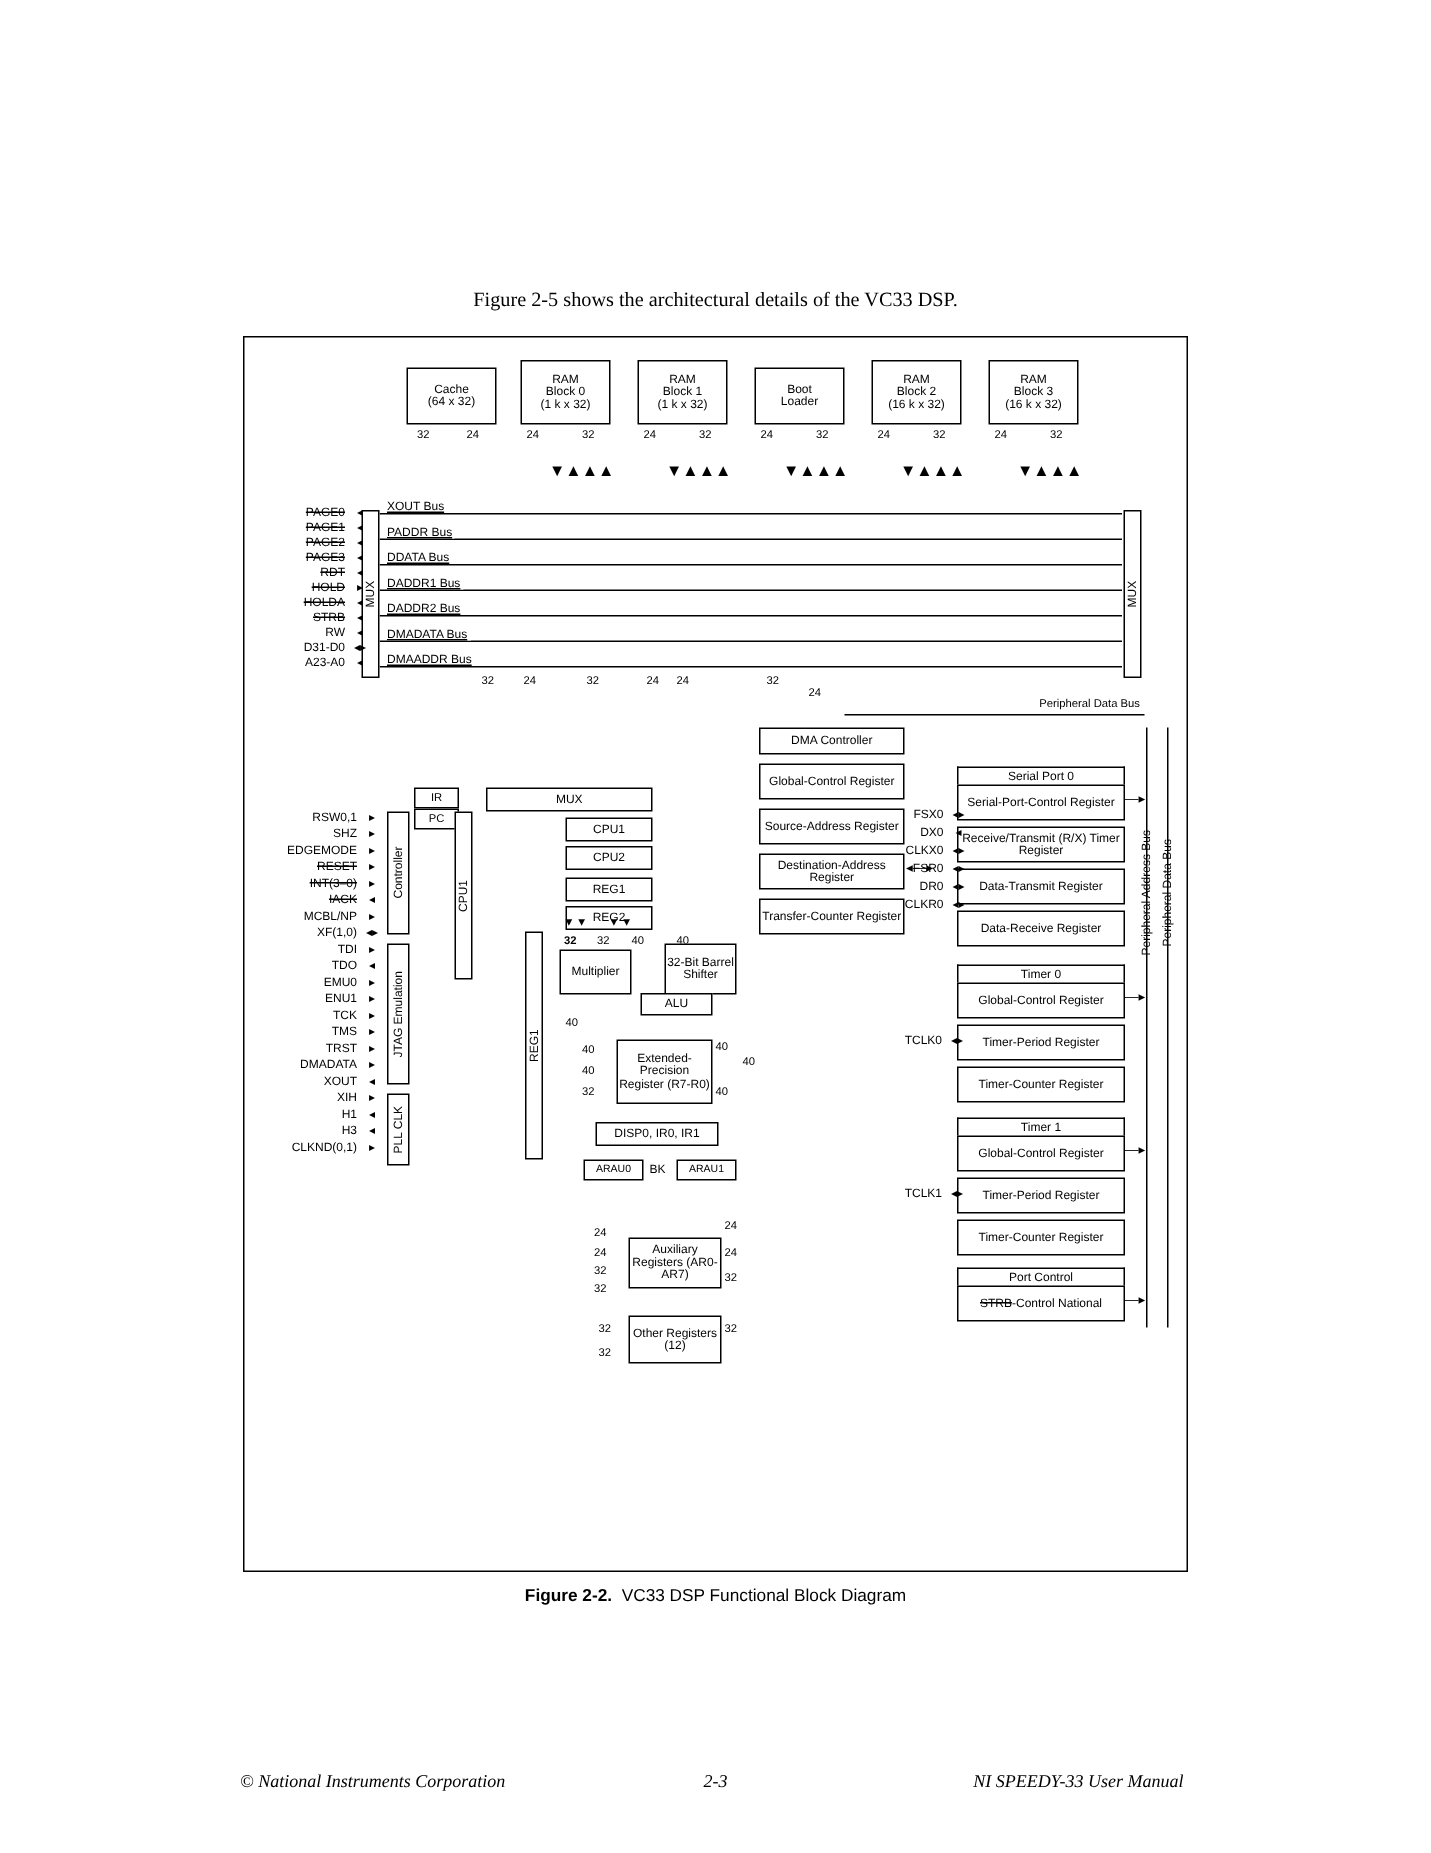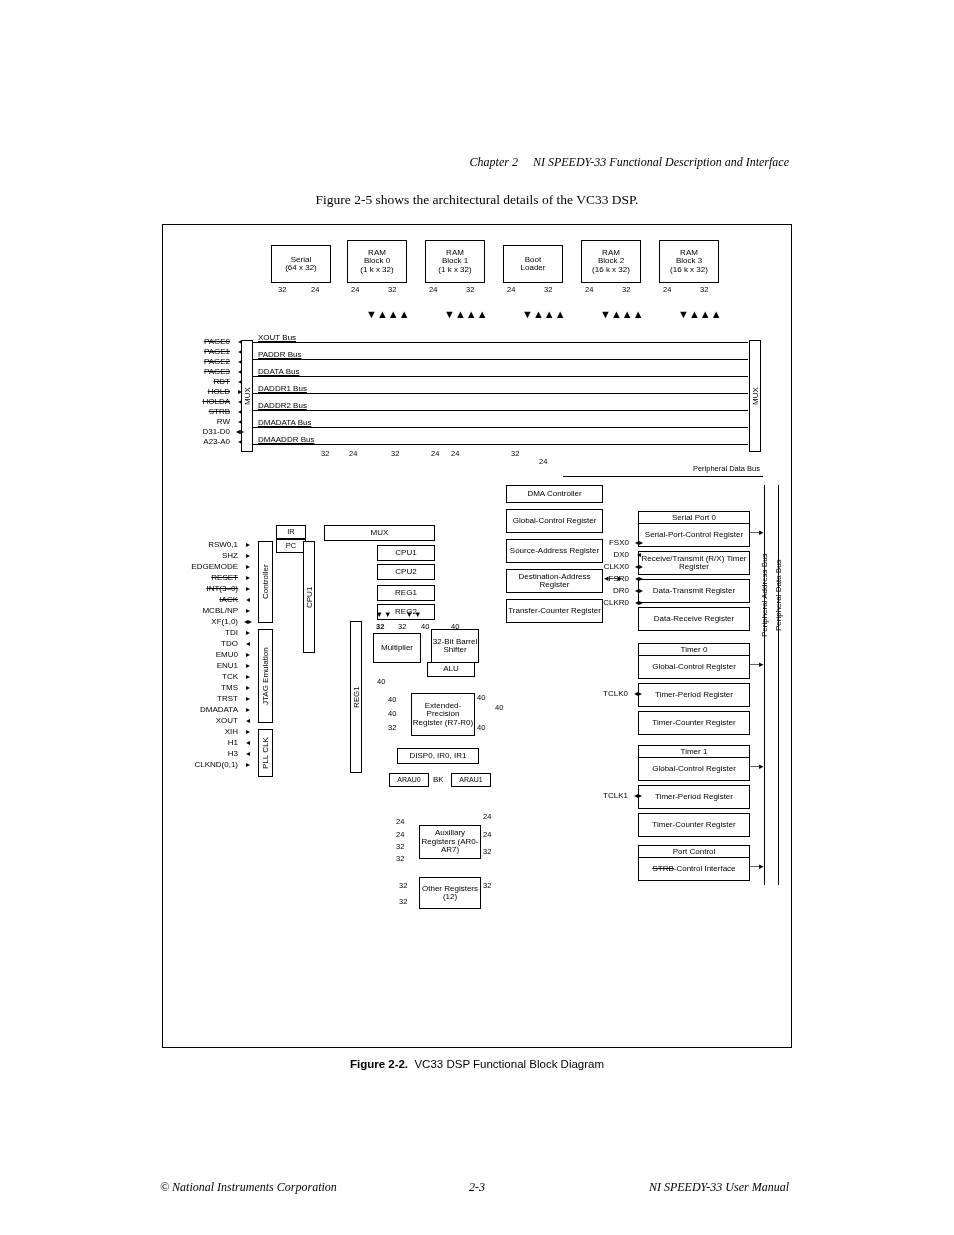--- a/index.html
+++ b/index.html
@@ -129,32 +129,27 @@
     right: 165px;
     font-style: italic;
     font-size: 12px;
     text-align: right;
   }
 </style>
 </head>
 <body>
 
 <div class="page">
-  <div class="header-right">
-    <span>Chapter 2</span>
-    &nbsp;&nbsp;&nbsp;
-    <span>NI SPEEDY-33 Functional Description and Interface</span>
-  </div>
 
   <div class="intro">Figure 2-5 shows the architectural details of the VC33 DSP.</div>
 
   <div class="diagram-box">
 
     <div class="blk" style="left:108px; top:20px; width:58px; height:36px;">
-      <span>Serial</span>
+      <span>Cache</span>
         <span>(64 x 32)</span>
     </div>
     <div class="blk" style="left:184px; top:15px; width:58px; height:41px;">
       <span>RAM</span>
         <span>Block 0</span>
         <span>(1 k x 32)</span>
     </div>
     <div class="blk" style="left:262px; top:15px; width:58px; height:41px;">
       <span>RAM</span>
         <span>Block 1</span>
@@ -292,21 +287,21 @@
       <div class="lbl" style="position:relative;height:11px;"><span>TRST</span><span style="position:absolute;right:-12px;">▸</span></div>
       <div class="lbl" style="position:relative;height:11px;"><span>DMADATA</span><span style="position:absolute;right:-12px;">▸</span></div>
       <div class="lbl" style="position:relative;height:11px;"><span>XOUT</span><span style="position:absolute;right:-12px;">◂</span></div>
       <div class="lbl" style="position:relative;height:11px;"><span>XIH</span><span style="position:absolute;right:-12px;">▸</span></div>
       <div class="lbl" style="position:relative;height:11px;"><span>H1</span><span style="position:absolute;right:-12px;">◂</span></div>
       <div class="lbl" style="position:relative;height:11px;"><span>H3</span><span style="position:absolute;right:-12px;">◂</span></div>
       <div class="lbl" style="position:relative;height:11px;"><span>CLKND(0,1)</span><span style="position:absolute;right:-12px;">▸</span></div>
     </div>
 
     <div class="blk" style="left:210px; top:408px; width:46px; height:28px;">Multiplier</div>
-    <div class="blk" style="left:268px; top:404px; width:46px; height:32px;">
+    <div class="blk" style="left:280px; top:404px; width:46px; height:32px;">
       <span>32-Bit Barrel Shifter</span>
     </div>
     <div class="blk" style="left:264px; top:437px; width:46px; height:13px;">ALU</div>
     <div class="small-num" style="left:214px;top:452px;">40</div>
 
     <div class="blk" style="left:248px; top:468px; width:62px; height:41px;">
       <span>Extended-Precision Register (R7-R0)</span>
     </div>
     <div class="small-num" style="left:225px;top:470px;">40</div>
     <div class="small-num" style="left:225px;top:484px;">40</div>
@@ -364,21 +359,21 @@
     <div class="blk" style="left:475px; top:520px; width:110px; height:12px; border:none;border-top:1px solid #000;border-left:1px solid #000;border-right:1px solid #000;">Timer 1</div>
     <div class="blk" style="left:475px; top:532px; width:110px; height:22px;">Global-Control Register</div>
     <div class="blk" style="left:475px; top:560px; width:110px; height:22px;">Timer-Period Register</div>
     <div class="blk" style="left:475px; top:588px; width:110px; height:22px;">Timer-Counter Register</div>
     <div class="lbl" style="left:432px; top:567px; width:33px;">
       <span>TCLK1</span><span style="position:absolute;right:-14px;">◂▸</span>
     </div>
 
     <div class="blk" style="left:475px; top:620px; width:110px; height:12px; border:none;border-top:1px solid #000;border-left:1px solid #000;border-right:1px solid #000;">Port Control</div>
     <div class="blk" style="left:475px; top:632px; width:110px; height:22px;">
-      <span><span class="strike">STRB</span><span>-Control Interface</span></span>
+      <span><span class="strike">STRB</span><span>-Control National</span></span>
     </div>
 
     <div class="mux-v" style="left:596px; top:290px; width:10px; height:160px; border:none;">Peripheral Address Bus</div>
     <div class="vline" style="left:601px; top:260px; height:400px;"></div>
     <div class="mux-v" style="left:610px; top:290px; width:10px; height:160px; border:none;">Peripheral Data Bus</div>
     <div class="vline" style="left:615px; top:260px; height:400px;"></div>
 
     <div class="arrow-b" style="left:587px;top:303px;font-size:9px;">—▸</div>
     <div class="arrow-b" style="left:587px;top:435px;font-size:9px;">—▸</div>
     <div class="arrow-b" style="left:587px;top:537px;font-size:9px;">—▸</div>

